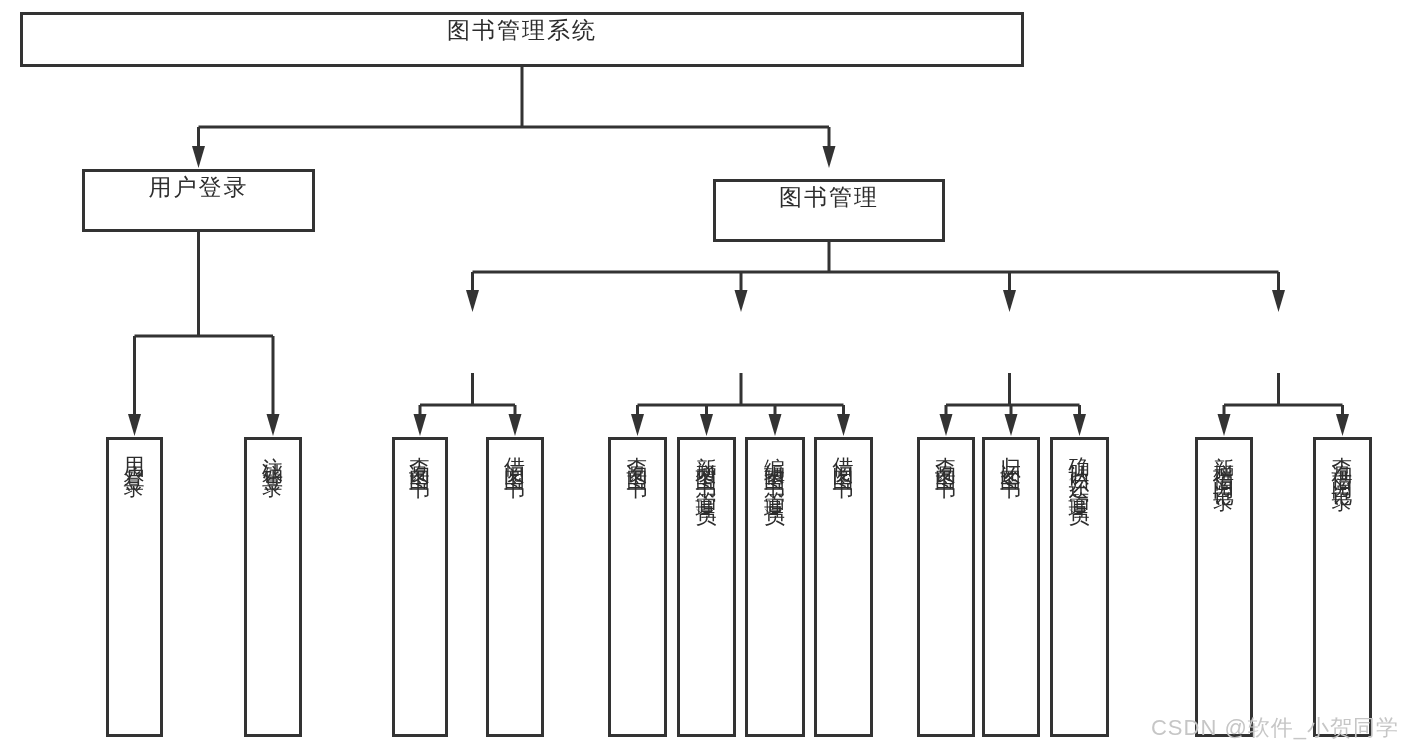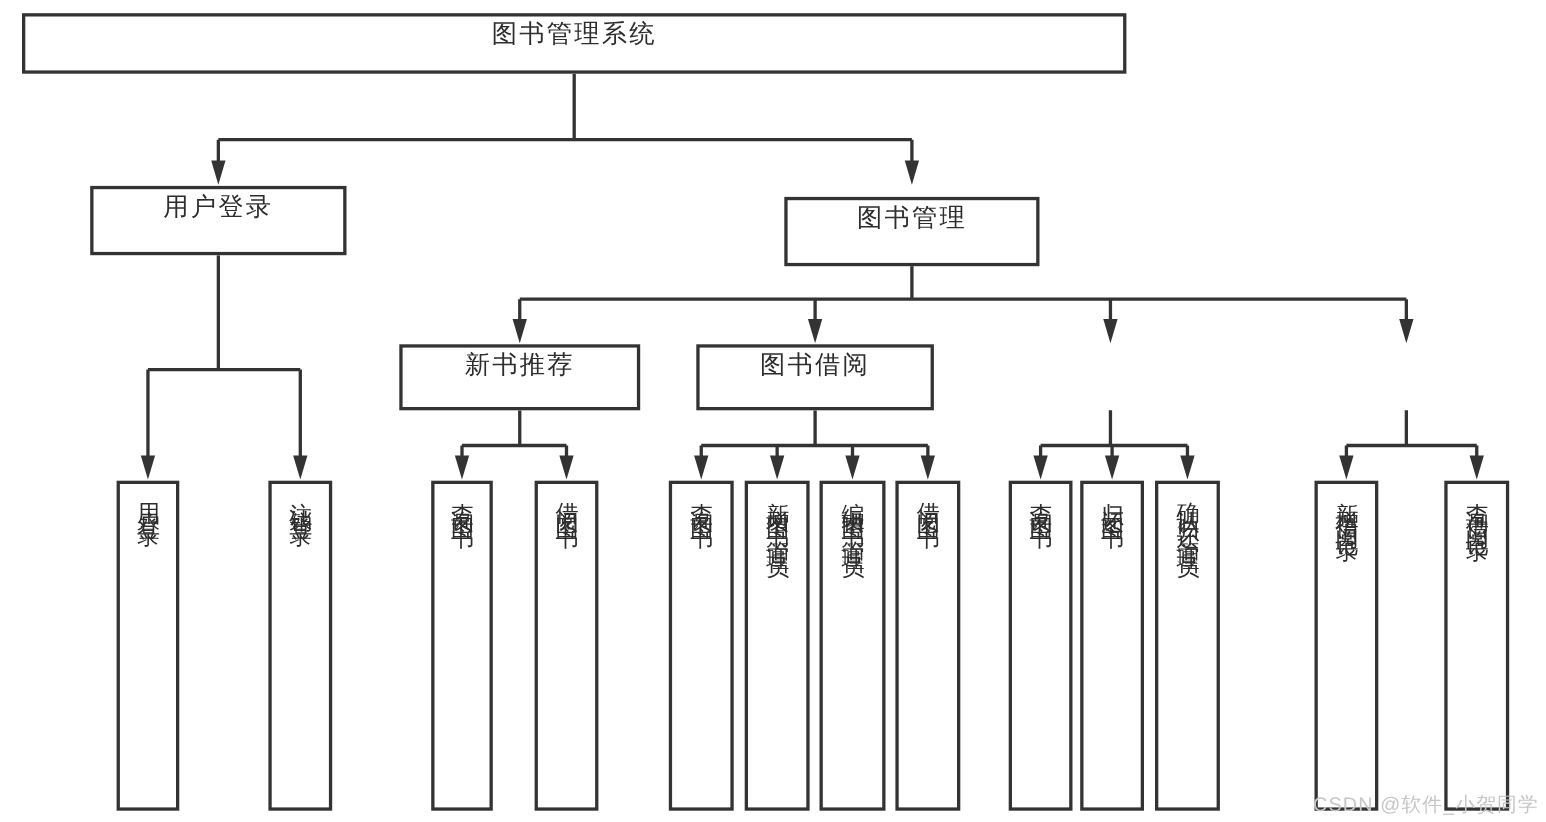--- a/index.html
+++ b/index.html
@@ -53,21 +53,21 @@
     text-orientation: mixed;
     font-size: 21px;
     letter-spacing: 7px;
     line-height: 1;
     white-space: nowrap;
   }
   .watermark {
     position: absolute;
     right: 6px;
     bottom: 4px;
-    font-size: 18px;
+    font-size: 22px;
     letter-spacing: 1px;
     color: var(--wm);
     z-index: 3;
     white-space: nowrap;
     margin-left: 20px;
   }
 </style>
 </head>
 <body>
 
@@ -113,26 +113,20 @@
     <span>图书管理系统</span>
   </div>
 
   <div class="node hnode" style="left:82px;top:169px;width:233px;height:63px">
     <span>用户登录</span>
   </div>
   <div class="node hnode" style="left:713px;top:179px;width:232px;height:63px">
     <span>图书管理</span>
   </div>
 
-  <div class="node hnode" style="left:363px;top:313px;width:219px;height:60px">
-    <span>新书推荐</span>
-  </div>
-  <div class="node hnode" style="left:633px;top:313px;width:216px;height:60px">
-    <span>图书借阅</span>
-  </div>
 
   <div class="node vnode" style="left:106px;top:437px;width:57px;height:300px">
     <span>用户登录</span>
   </div>
   <div class="node vnode" style="left:244px;top:437px;width:58px;height:300px">
     <span>注销登录</span>
   </div>
 
   <div class="node vnode" style="left:392px;top:437px;width:56px;height:300px">
     <span>查询图书</span>

